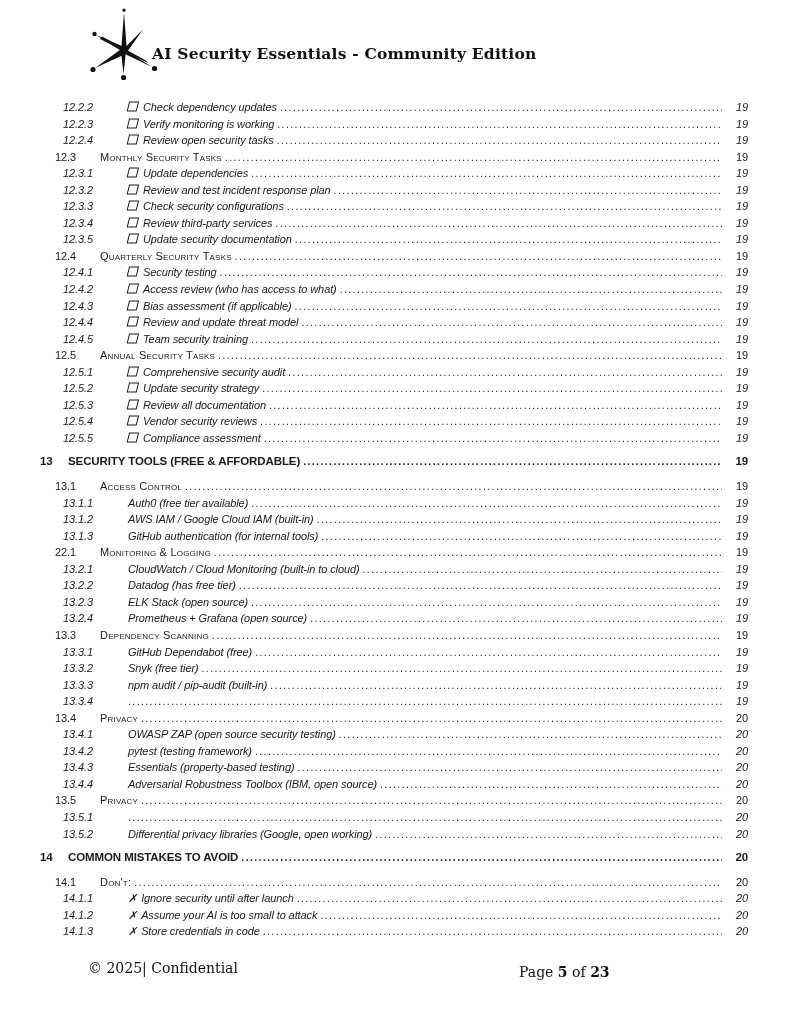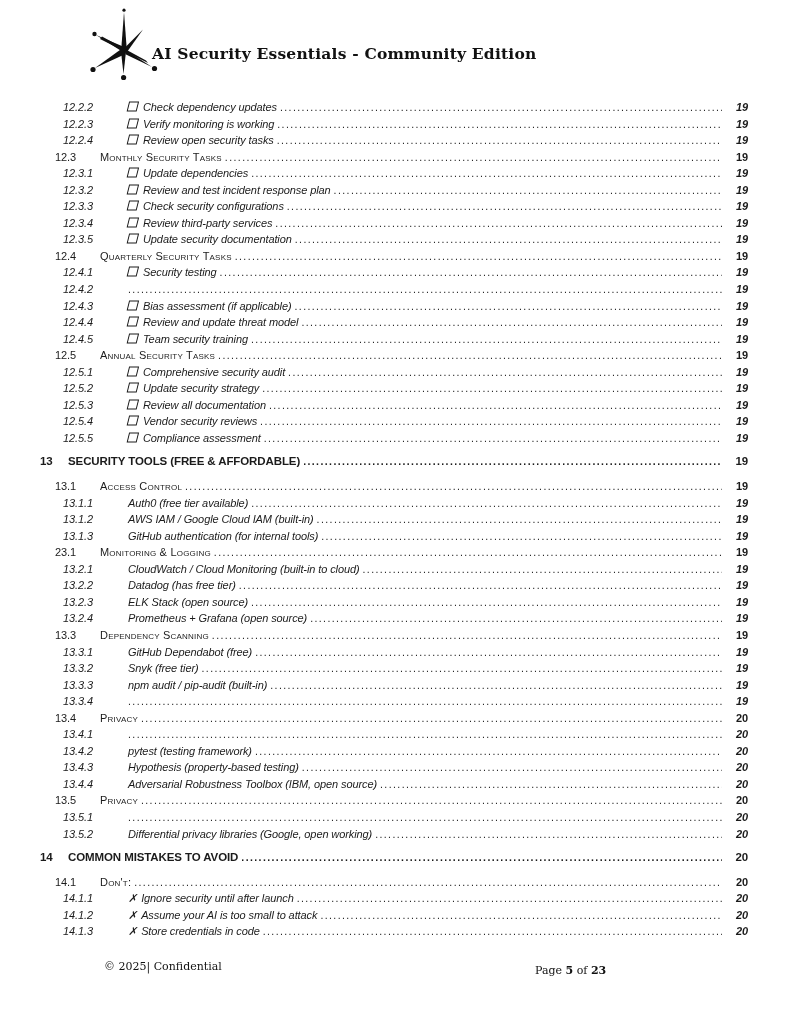--- a/index.html
+++ b/index.html
@@ -40,21 +40,21 @@
   .toc-row .num{flex:0 0 auto;}
   .toc-row .title{flex:0 0 auto;padding-right:3px;}
   .toc-row .leader{
     flex:1 1 auto;overflow:hidden;
     font-style:normal;
   }
   .leader::after{
     content:"...................................................................................................................................................................................................................................................................";
     letter-spacing:1.4px;font-size:10.5px;
   }
-  .toc-row .page-num{flex:0 0 26px;text-align:right;font-weight:bold;}
+  .toc-row .page-num{flex:0 0 26px;text-align:right;}
   
   .l1{font-weight:bold;font-size:11.5px;margin:7px 0 8px 0;justify-content:space-between;}
   .l1 .num{width:28px;}
   
   .l2{padding-left:15px;}
   .l2 .num{width:45px;}
   .l2 .title{font-variant:small-caps;letter-spacing:.2px;}
   
   .l3{padding-left:23px;font-style:italic;}
   .l3 .num{width:65px;}
@@ -63,21 +63,21 @@
     display:inline-block;width:8px;height:8px;
     border:1.2px solid #1b1b1b;
     transform:skewX(-14deg) translateY(.5px);
     margin-right:5px;
   }
   .xmark{display:inline-block;margin-right:4px;font-style:italic;}
   
   .doc-footer{
     position:absolute;top:960px;left:0;right:0;height:20px;
     font-family:"DejaVu Serif",serif;
-    font-size:11px;color:#111;margin-left:16px;
+    font-size:14px;color:#111;
   }
   .copyright{position:absolute;left:88px;top:0;}
   .page-indicator{position:absolute;left:519px;top:4px;}
   .page-indicator b{font-weight:bold;}
 </style>
 </head>
 <body>
 
 <div class="page">
 
@@ -168,20 +168,21 @@
         <span class="page-num">19</span>
       </div>
       <div class="toc-row l3">
         <span class="num">12.4.1</span>
         <span class="title"><span class="checkbox"></span>Security testing</span>
         <span class="leader"></span>
         <span class="page-num">19</span>
       </div>
       <div class="toc-row l3">
         <span class="num">12.4.2</span>
+        <span class="title"><span class="checkbox"></span>Access review (who has access to what)</span>
         <span class="leader"></span>
         <span class="page-num">19</span>
       </div>
       <div class="toc-row l3">
         <span class="num">12.4.3</span>
         <span class="title"><span class="checkbox"></span>Bias assessment (if applicable)</span>
         <span class="leader"></span>
         <span class="page-num">19</span>
       </div>
       <div class="toc-row l3">
@@ -256,21 +257,21 @@
         <span class="leader"></span>
         <span class="page-num">19</span>
       </div>
       <div class="toc-row l3">
         <span class="num">13.1.3</span>
         <span class="title">GitHub authentication (for internal tools)</span>
         <span class="leader"></span>
         <span class="page-num">19</span>
       </div>
       <div class="toc-row l2">
-        <span class="num">23.1</span>
+        <span class="num">22.1</span>
         <span class="title">Monitoring &amp; Logging</span>
         <span class="leader"></span>
         <span class="page-num">19</span>
       </div>
       <div class="toc-row l3">
         <span class="num">13.2.1</span>
         <span class="title">CloudWatch / Cloud Monitoring (built-in to cloud)</span>
         <span class="leader"></span>
         <span class="page-num">19</span>
       </div>
@@ -322,32 +323,33 @@
         <span class="page-num">19</span>
       </div>
       <div class="toc-row l2">
         <span class="num">13.4</span>
         <span class="title">Privacy</span>
         <span class="leader"></span>
         <span class="page-num">20</span>
       </div>
       <div class="toc-row l3">
         <span class="num">13.4.1</span>
+        <span class="title">OWASP ZAP (open source security testing)</span>
         <span class="leader"></span>
         <span class="page-num">20</span>
       </div>
       <div class="toc-row l3">
         <span class="num">13.4.2</span>
         <span class="title">pytest (testing framework)</span>
         <span class="leader"></span>
         <span class="page-num">20</span>
       </div>
       <div class="toc-row l3">
         <span class="num">13.4.3</span>
-        <span class="title">Hypothesis (property-based testing)</span>
+        <span class="title">Essentials (property-based testing)</span>
         <span class="leader"></span>
         <span class="page-num">20</span>
       </div>
       <div class="toc-row l3">
         <span class="num">13.4.4</span>
         <span class="title">Adversarial Robustness Toolbox (IBM, open source)</span>
         <span class="leader"></span>
         <span class="page-num">20</span>
       </div>
       <div class="toc-row l2">

